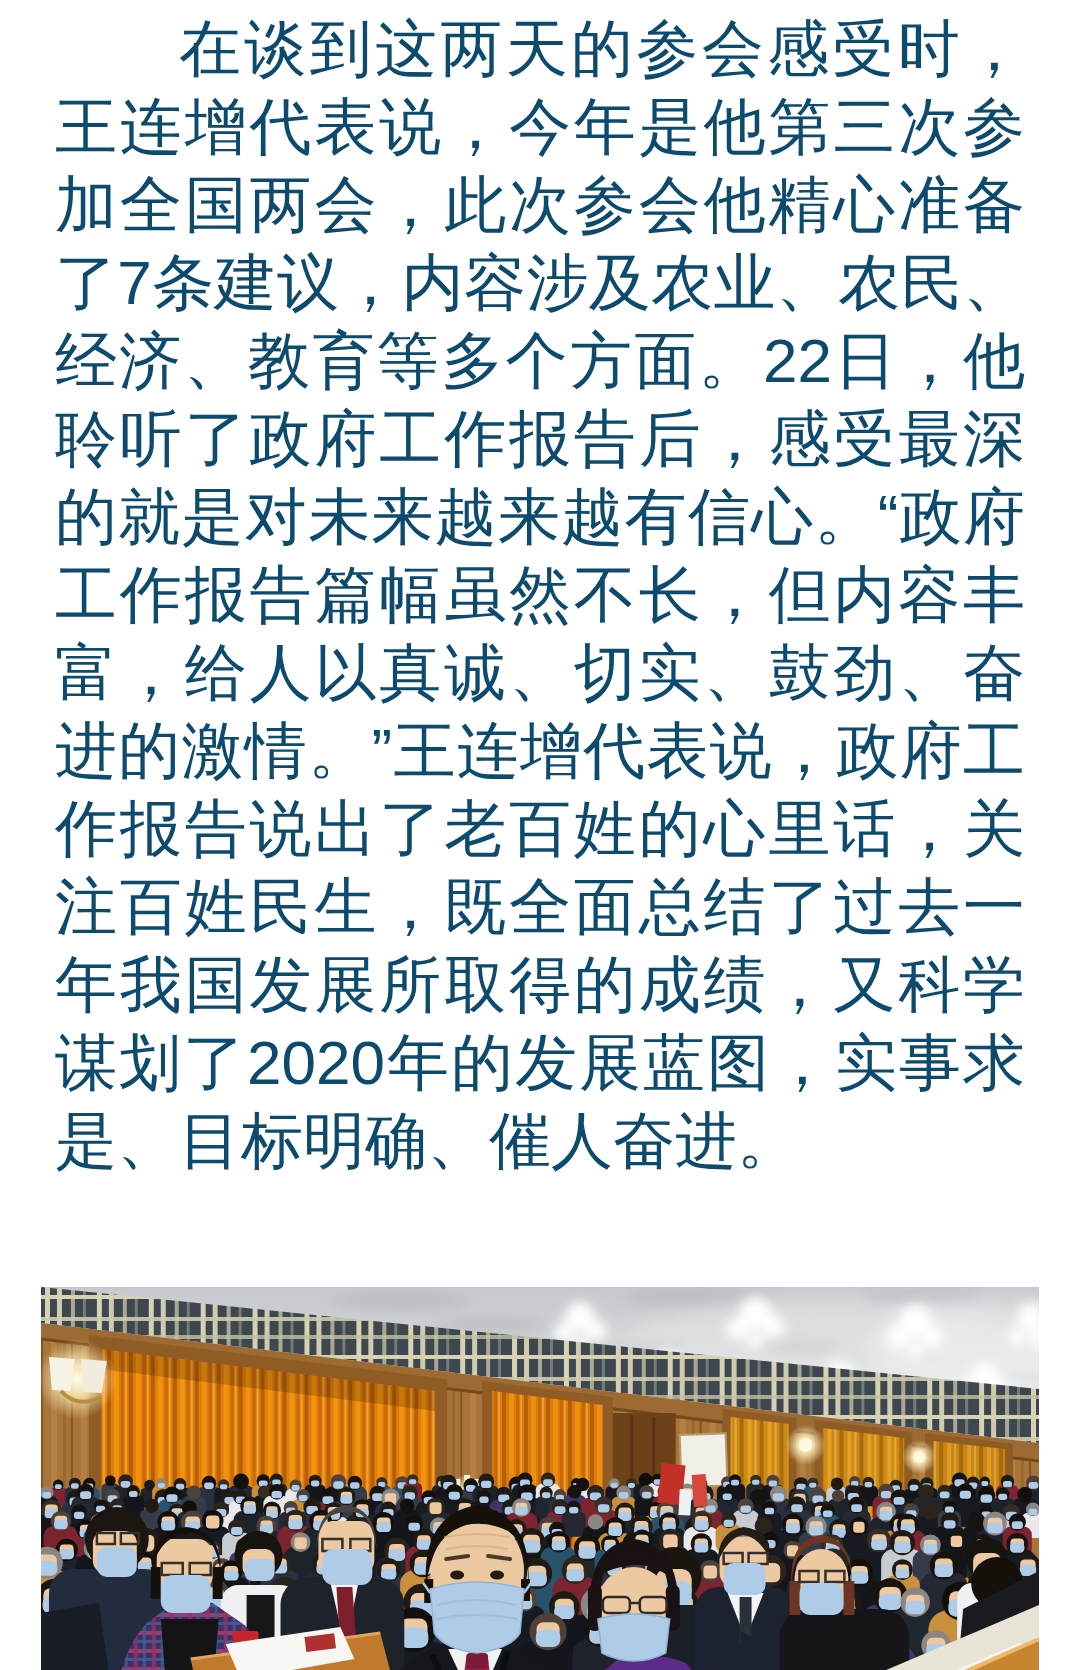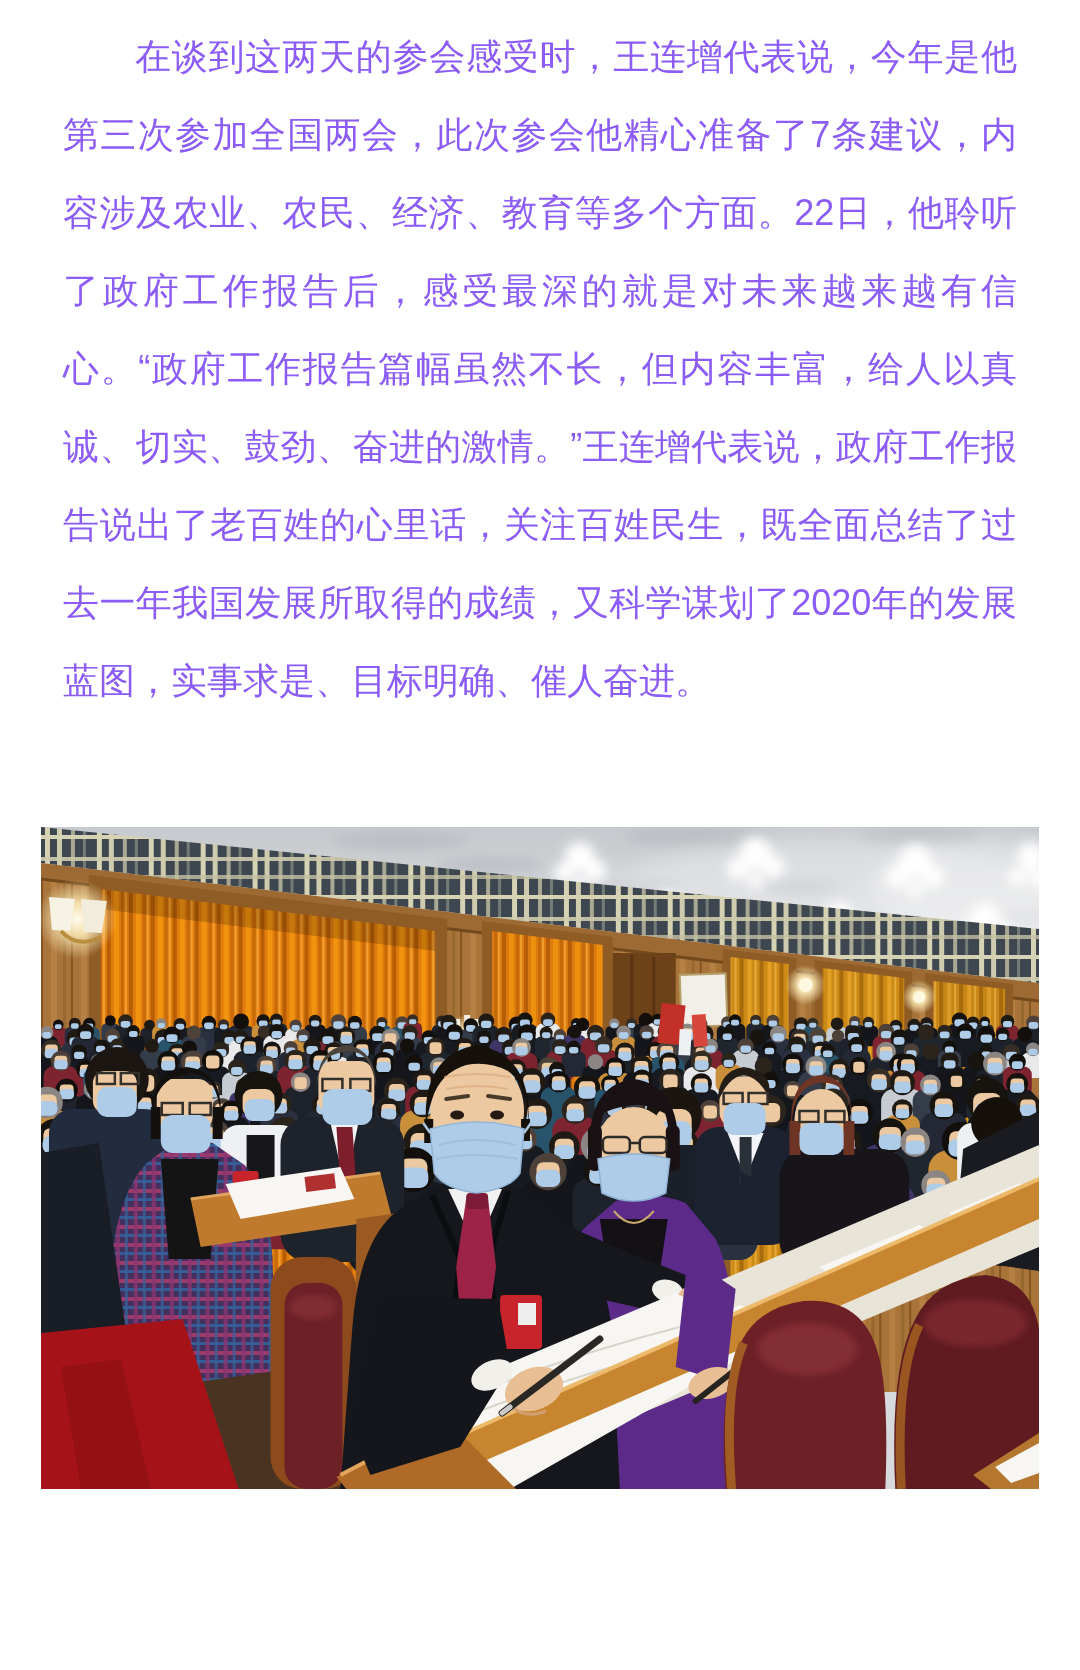--- a/index.html
+++ b/index.html
@@ -1,22 +1,22 @@
 <!DOCTYPE html>
 <html><head>
 <meta charset="utf-8">
 <style>
   html,body{margin:0;padding:0;background:#ffffff;}
   body{width:1080px;min-height:1670px;font-family:"Liberation Sans","DejaVu Sans",sans-serif;}
   .article{padding:10px 55px 0 55px;}
   .article p{
-    margin:8px;
-    font-size:36px;
+    margin:0;
+    font-size:62px;
     line-height:78px;
-    color:#8b5cf6;
+    color:#0c4a6e;
     text-align:justify;
     text-indent:2em;
     font-family:"Liberation Sans","DejaVu Sans",sans-serif;
   }
   figure.photo{
     margin:107px 41px 0 41px;
     width:998px;height:662px;
     overflow:hidden;
     background:#d7d9dc;
   }

